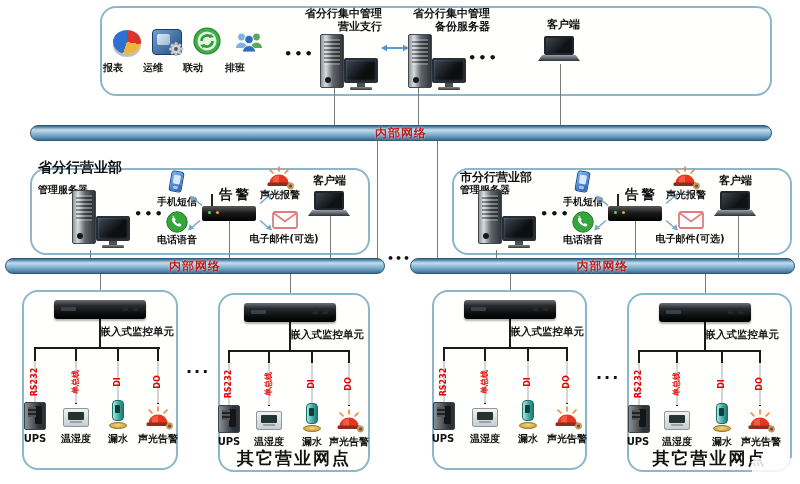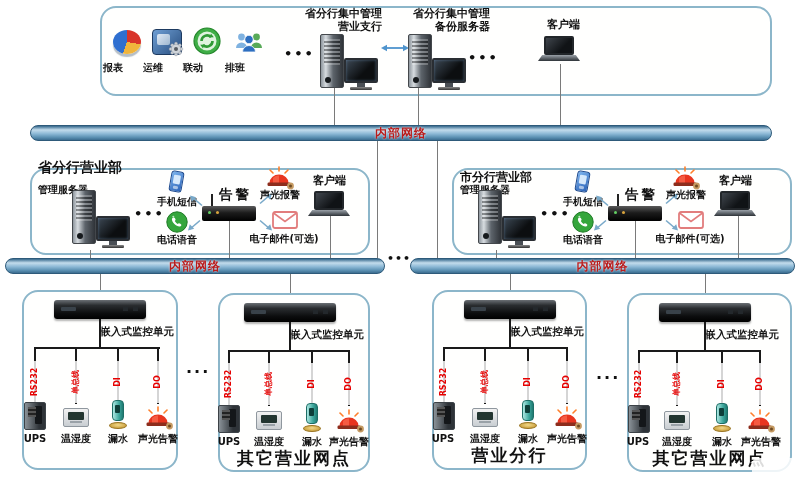--- a/index.html
+++ b/index.html
@@ -459,21 +459,20 @@
       <path d="M9 12 A 6.5 6 0 0 1 15 9.5 L 15 17 L 9 17 Z" fill="#ff7a5e" opacity=".55"></path>
       <rect x="3.5" y="16.5" width="23" height="3.4" rx="1.2" fill="#8d2d1c"></rect>
       <circle cx="26.5" cy="20" r="3.4" fill="#c59a62"></circle>
         <circle cx="26.5" cy="20" r="1.5" fill="#6e4a22"></circle>
     </svg>
   </div>
   <div class="lbl smalllabel" style="position:absolute;left:423px;top:433px;width:40px">UPS</div>
   <div class="lbl smalllabel" style="position:absolute;left:462px;top:433px;width:46px">温湿度</div>
   <div class="lbl smalllabel" style="position:absolute;left:506px;top:433px;width:44px">漏水</div>
   <div class="lbl smalllabel" style="position:absolute;left:542px;top:433px;width:50px">声光告警</div>
-  <div class="grouptitle" style="left:432px;top:444px;width:155px">营业分行</div>
 
   <div class="dots" style="left:596px;top:368px;font-size:16px">···</div>
 
   <div class="roundbox" style="left:627px;top:293px;width:165px;height:179px"></div>
   <div class="unit" style="left:659px;top:303px"></div>
   <div class="lbl b ctr" style="left:695px;top:328px;width:84px;font-size:10.5px">嵌入式监控单元</div>
   <div class="vline2" style="left:704px;top:322px;height:29px"></div>
   <div class="hline2" style="left:638px;top:350px;width:123px"></div>
   <div class="vline2" style="left:638px;top:351px;height:55px"></div>
   <div class="vline2" style="left:676px;top:351px;height:55px"></div>

